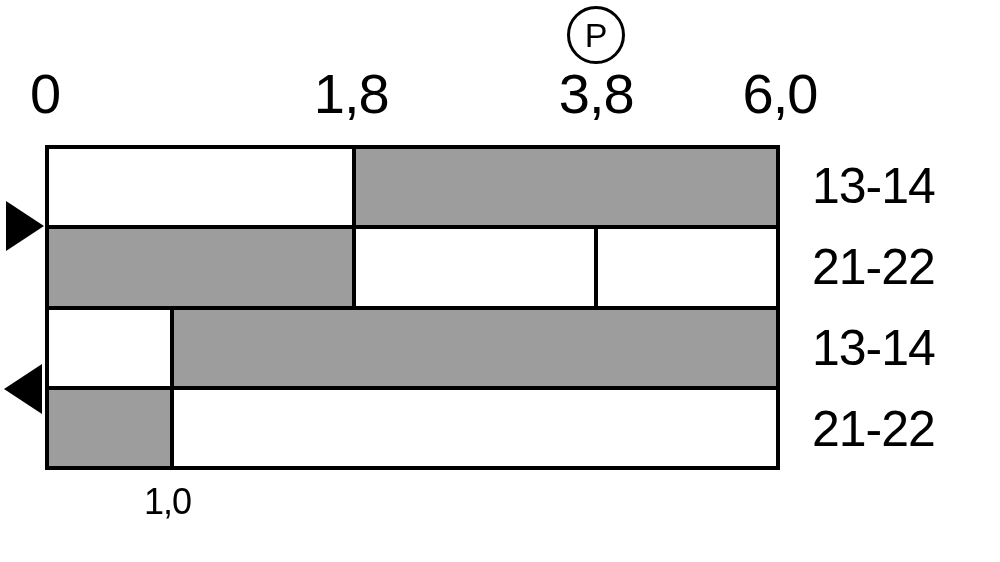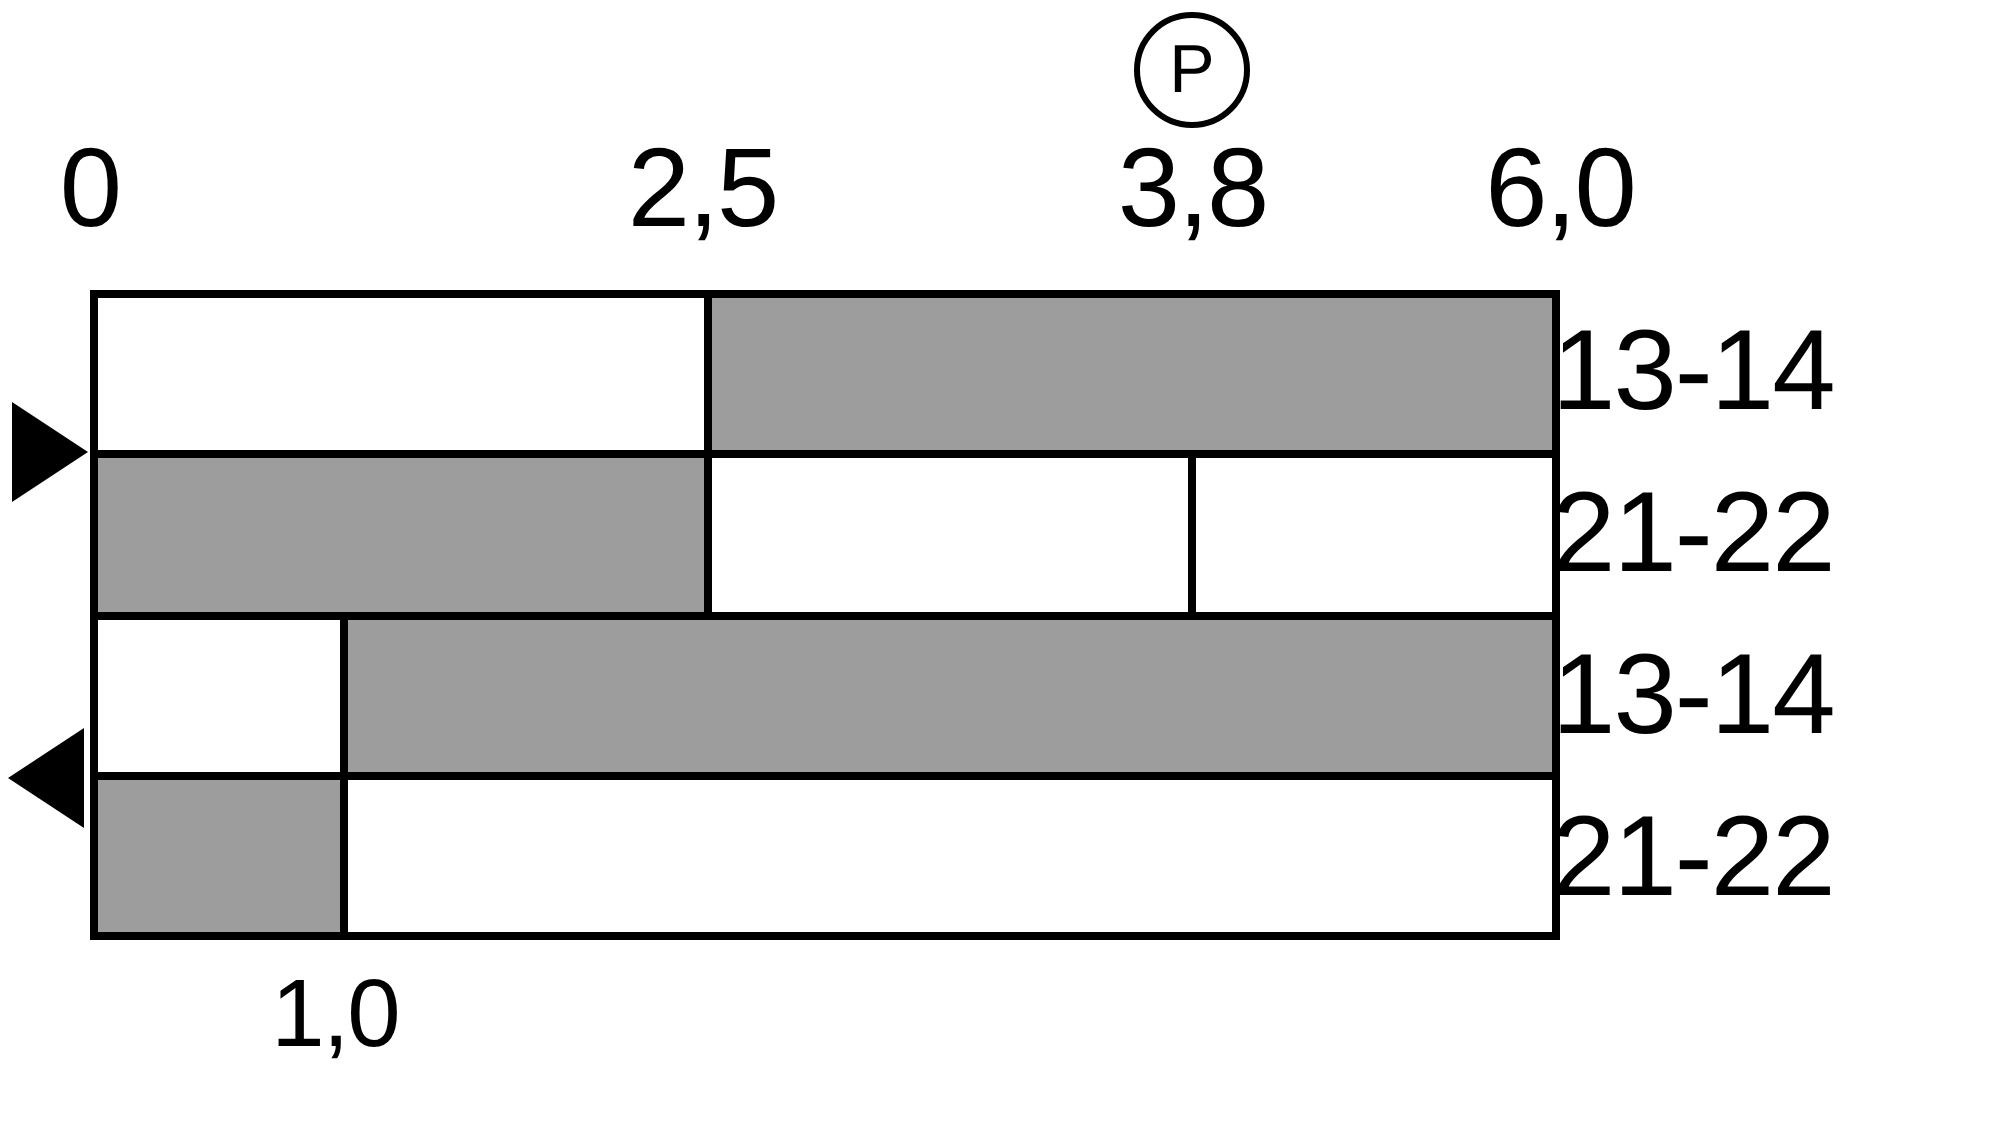--- a/index.html
+++ b/index.html
@@ -13,35 +13,35 @@
     border:3px solid #000;border-radius:50%;
     display:flex;align-items:center;justify-content:center;
     font-size:34px;line-height:1;background:#fff;
   }
   .tick-top{
     position:absolute;top:66px;transform:translateX(-50%);
     font-size:56px;line-height:1;white-space:nowrap;
   }
   .tick-bottom{
     position:absolute;top:484px;transform:translateX(-50%);
-    font-size:48px;line-height:1;white-space:nowrap;
+    font-size:36px;line-height:1;white-space:nowrap;
   }
   #chart-box{
     position:absolute;left:45px;top:145px;width:735px;height:325px;
     border:4px solid #000;box-sizing:border-box;background:#fff;
     display:flex;flex-direction:column;
   }
   .row{position:relative;flex:1;box-sizing:border-box;overflow:hidden;}
   .row + .row{border-top:4px solid #000;}
   .seg{position:absolute;top:0;bottom:0;box-sizing:border-box;background:#fff;}
   .seg.gray{background:#9d9d9d;}
   .seg.boundary{border-left:4px solid #000;}
   .row-label{
-    position:absolute;left:776px;transform:translateY(-50%);
-    font-size:57px;line-height:1;white-space:nowrap;
+    position:absolute;left:812px;transform:translateY(-50%);
+    font-size:50px;line-height:1;white-space:nowrap;
   }
   .arrow{position:absolute;width:0;height:0;}
   .arrow-right{
     border-top:25px solid transparent;border-bottom:25px solid transparent;
     border-left:38px solid #000;
   }
   .arrow-left{
     border-top:25px solid transparent;border-bottom:25px solid transparent;
     border-right:38px solid #000;
   }
@@ -50,21 +50,21 @@
 <body>
 
 <div class="stage">
 
   <div class="p-badge">
     <span>P</span>
   </div>
 
   <div id="axis-top">
       <div class="tick-top num" style="left: 45px;">0</div>
-      <div class="tick-top num" style="left: 351.25px;">2,5</div>
+      <div class="tick-top num" style="left: 351.25px;">1,8</div>
       <div class="tick-top num" style="left: 596.25px;">3,8</div>
       <div class="tick-top num" style="left: 780px;">6,0</div>
     </div>
 
   <div id="chart-box">
       <div class="row">
         <div class="seg" style="left: 0%; width: 41.6667%;"></div>
         <div class="seg gray boundary" style="left: 41.6667%; width: 58.3333%;"></div>
       </div>
       <div class="row">

